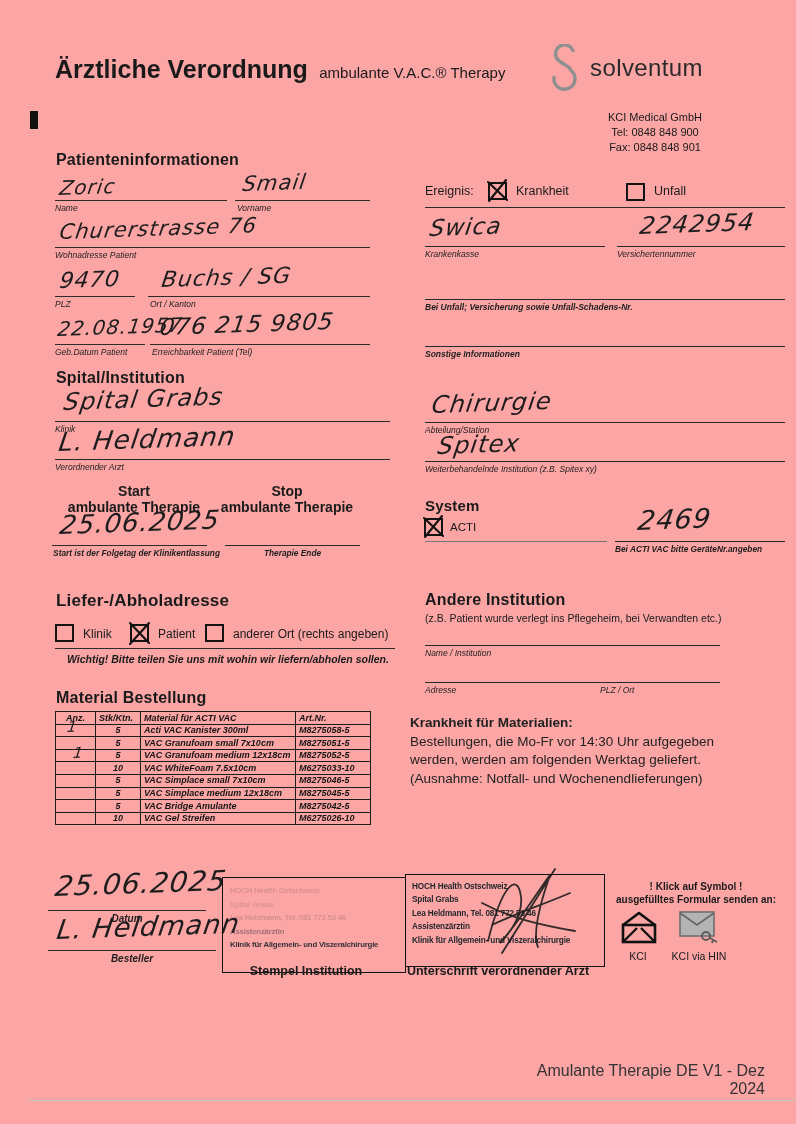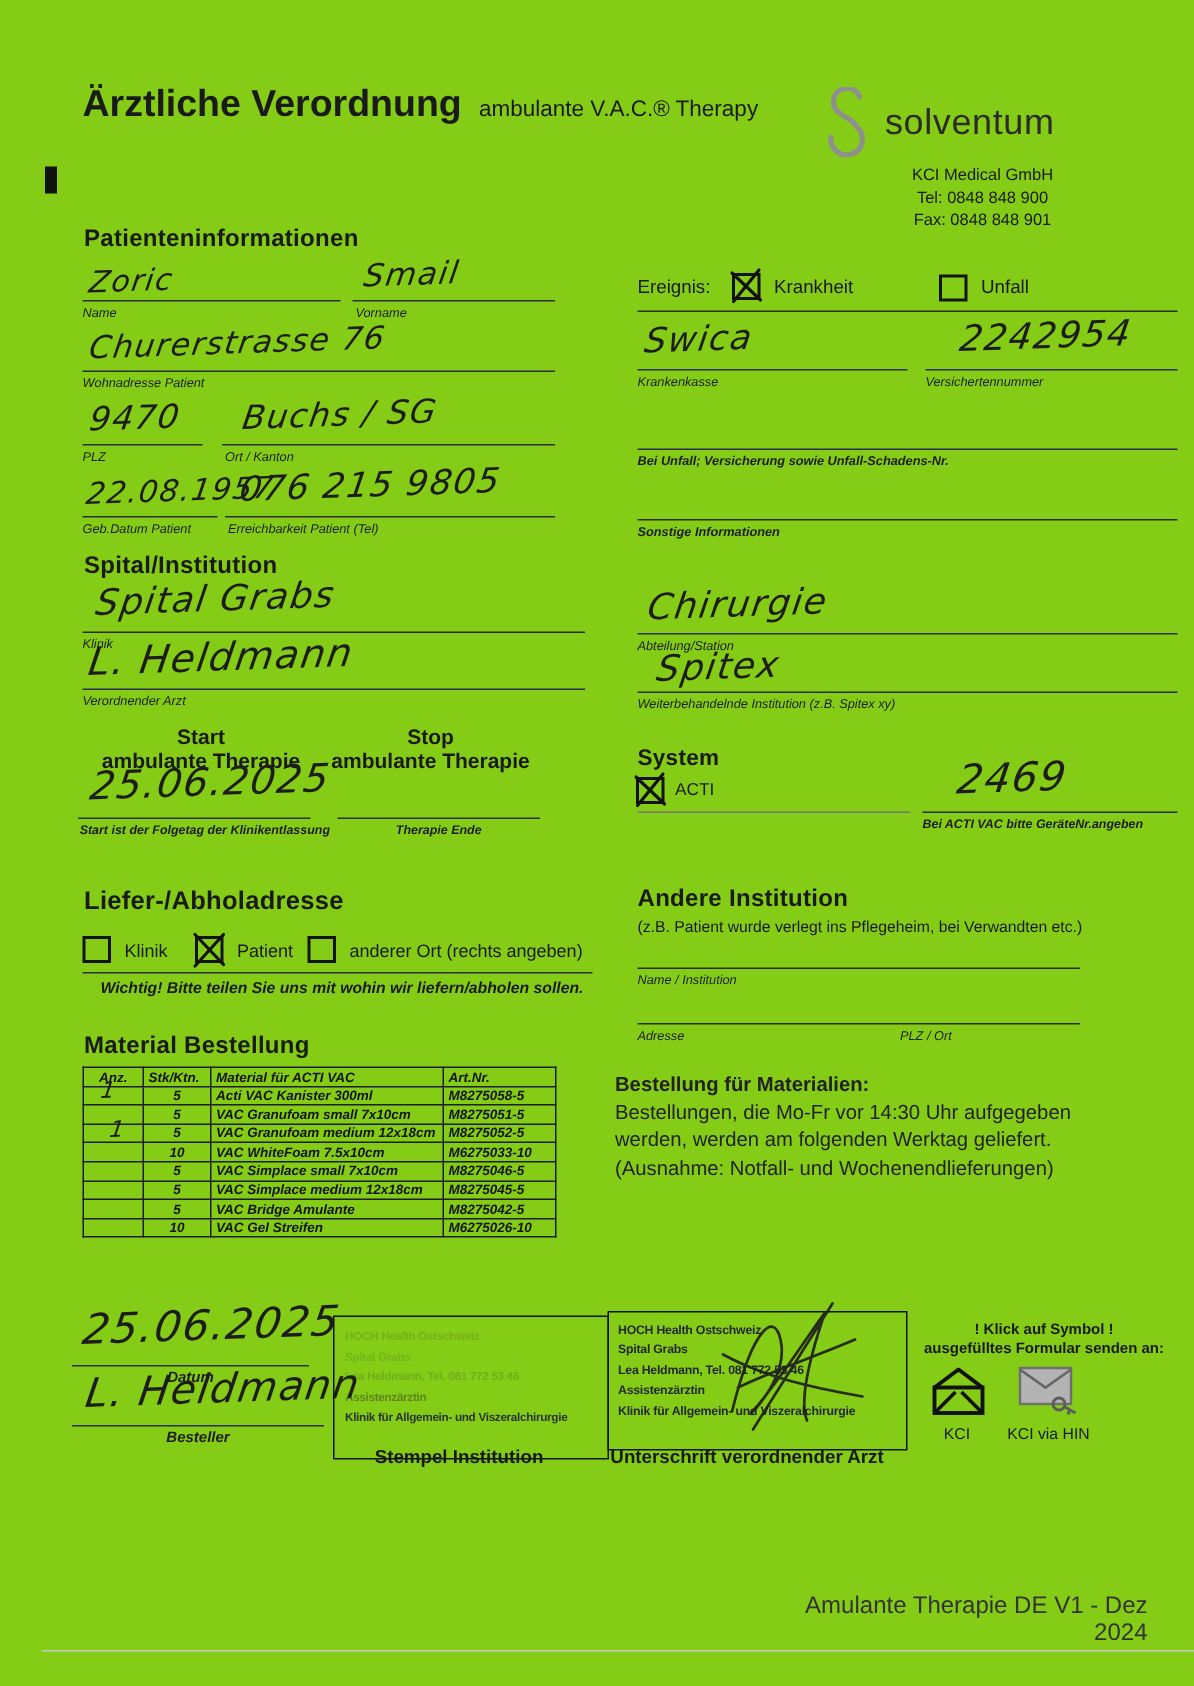--- a/index.html
+++ b/index.html
@@ -1,16 +1,16 @@
 <!DOCTYPE html>
 <html><head>
 <meta charset="utf-8">
 <style>
   html,body{margin:0;padding:0;background:#e9e9e9;}
-  .page{position:relative;width:796px;height:1124px;background:#84cc16;
+  .page{position:relative;width:796px;height:1124px;background:#fca5a5;
         font-family:"Liberation Sans",sans-serif;color:#1a1a1a;overflow:hidden;margin:0 auto;}
   .abs{position:absolute;}
   .nw{white-space:nowrap;}
   .hw{position:absolute;font-family:"DejaVu Sans",sans-serif;font-style:italic;color:#1d1d1d;
       transform:skewX(-10deg) rotate(-2deg);transform-origin:left bottom;white-space:nowrap;letter-spacing:1px;}
   .rule{position:absolute;height:0;border-top:1.4px solid #2c2c2c;}
   .lbl{position:absolute;font-size:8.5px;font-style:italic;color:#1e1e1e;white-space:nowrap;}
   .lbl.b{font-weight:bold;}
   .h1{position:absolute;font-weight:bold;letter-spacing:.2px;white-space:nowrap;}
   .cb{position:absolute;width:15px;height:14px;border:2.2px solid #131313;}
@@ -27,21 +27,21 @@
 </head>
 <body>
 
 <div class="page">
 
   <div class="abs nw" style="left:55px;top:55px;">
     <span style="font-size:25px;font-weight:bold;">Ärztliche Verordnung</span>
     <span style="font-size:15px;margin-left:7px;">ambulante V.A.C.® Therapy</span>
   </div>
 
-  <div class="abs" style="left:547px;top:58px;display:flex;align-items:center;gap:9px;justify-content:space-between;">
+  <div class="abs" style="left:547px;top:44px;display:flex;align-items:center;gap:9px;justify-content:space-between;">
     <svg width="34" height="47" viewBox="0 0 34 46">
       <path d="M26 6 A9 9 0 1 0 13 17 C16 20 22 21 24 26 A10.5 10.5 0 1 1 7 33" fill="none" stroke="#8f8f8f" stroke-width="3.4" stroke-linecap="round"></path>
     </svg>
     <span style="font-size:24px;color:#2b2b2b;letter-spacing:.4px;">solventum</span>
   </div>
 
   <div class="abs" style="left:30px;top:111px;width:8px;height:18px;background:#111;"></div>
 
 
   <div class="abs" style="left:575px;top:110px;width:160px;text-align:center;font-size:11px;line-height:15px;">
@@ -236,21 +236,21 @@
           <td class="c">10</td>
           <td>VAC Gel Streifen</td>
           <td>M6275026-10</td>
         </tr>
   </tbody>
     </table>
   <span class="hw" style="left:66px;top:718px;font-size:15px;">1</span>
   <span class="hw" style="left:72px;top:744px;font-size:15px;">1</span>
 
   <div class="abs" style="left:410px;top:714px;width:375px;font-size:13.5px;line-height:18.5px;color:#222;">
-    <div style="font-weight:bold;">Bestellung für Materialien:</div>
+    <div style="font-weight:bold;">Krankheit für Materialien:</div>
     <div>Bestellungen, die Mo-Fr vor 14:30 Uhr aufgegeben</div>
     <div>werden, werden am folgenden Werktag geliefert.</div>
     <div>(Ausnahme: Notfall- und Wochenendlieferungen)</div>
   </div>
 
   <span class="hw" style="left:53px;top:870px;font-size:28px;">25.06.2025</span>
   <div class="rule" style="left:48px;top:910px;width:158px;"></div>
   <div class="lbl b" style="left:48px;top:913px;width:158px;text-align:center;font-size:10px;">Datum</div>
 
   <span class="hw" style="left:55px;top:914px;font-size:27px;">L. Heldmann</span>

